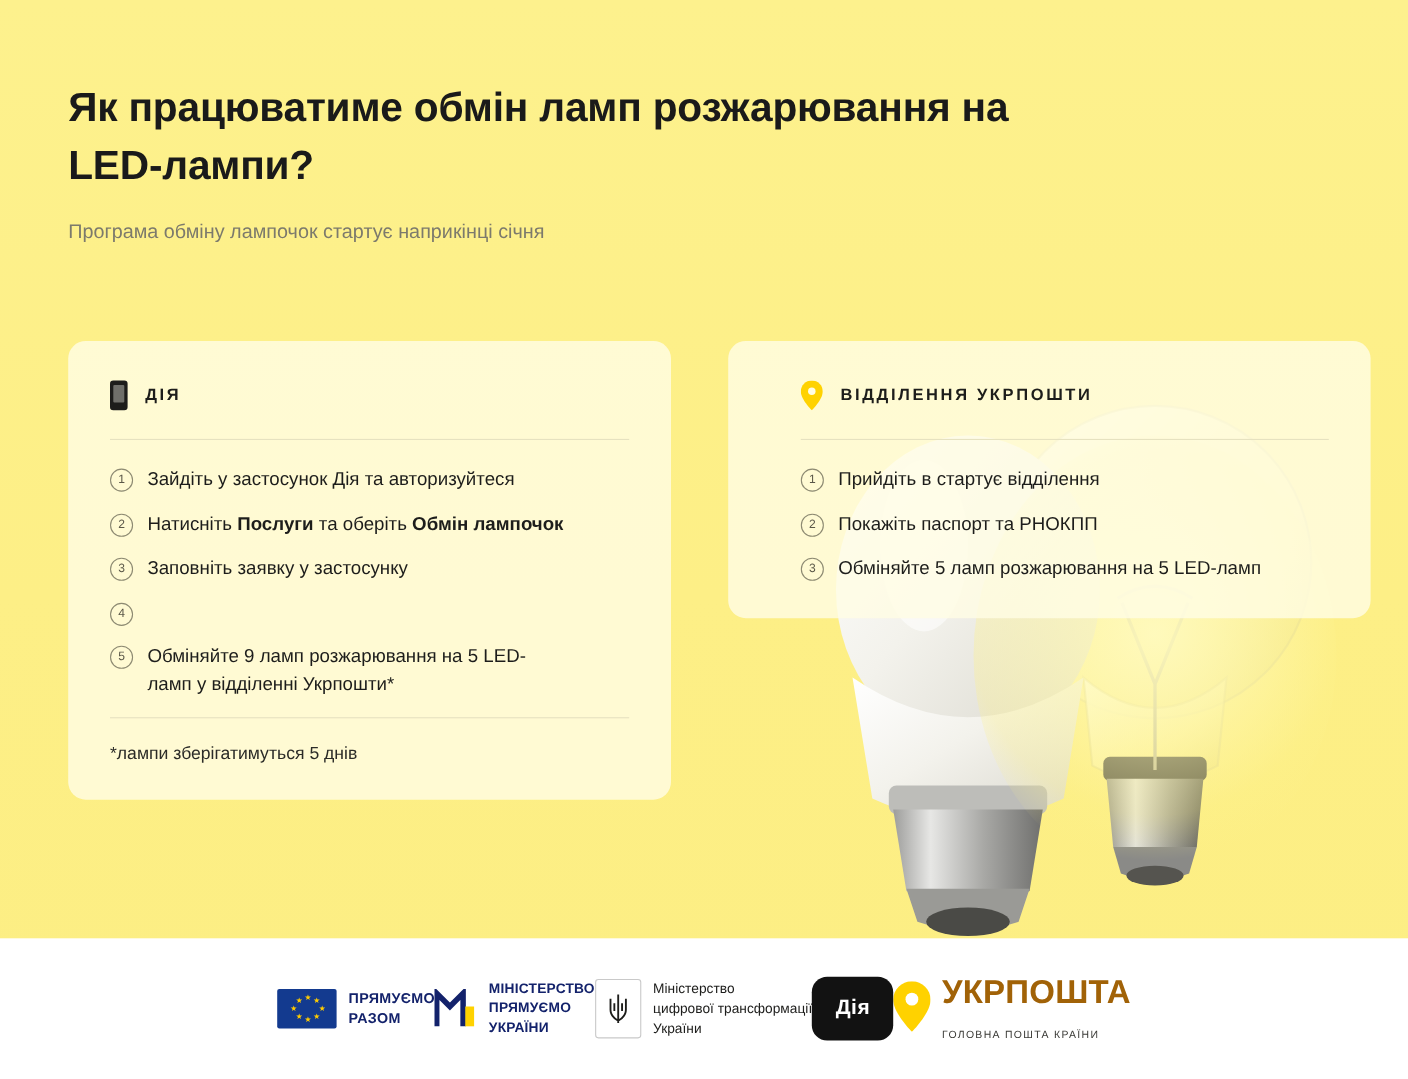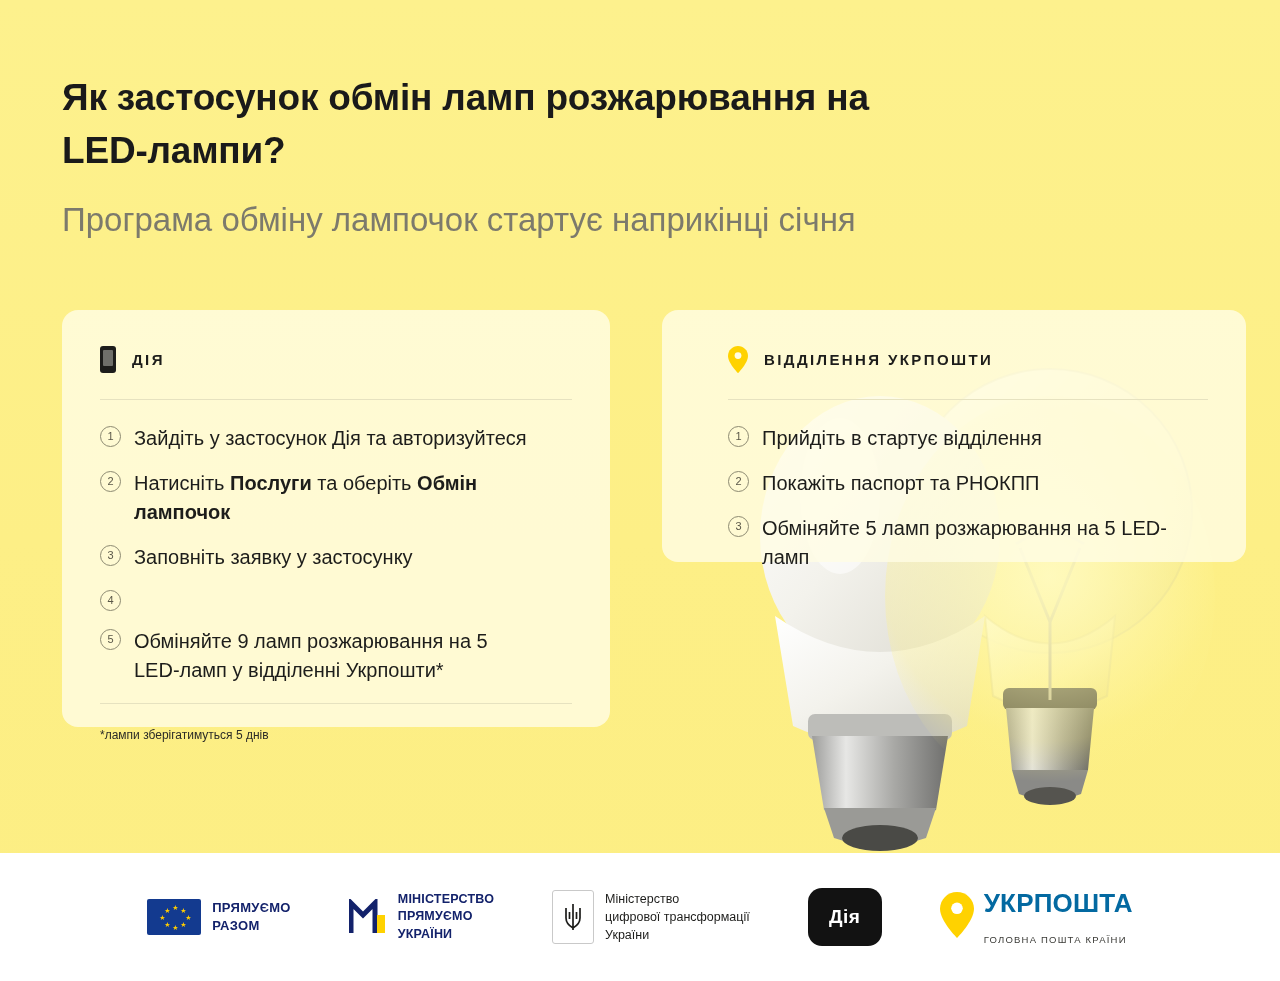--- a/index.html
+++ b/index.html
@@ -33,21 +33,21 @@
   .title {
     font-size: 37px;
     line-height: 1.42;
     font-weight: bold;
     color: #1a1a1a;
     letter-spacing: -0.2px;
     margin: 0;
   }
   .subtitle {
     margin: 22px 0 0 0;
-    font-size: 33px;
+    font-size: 18px;
     line-height: 1.3;
     color: #7c7a6c;
     font-weight: normal;
   }
 
   
   .card {
     position: absolute;
     background: rgba(255, 253, 228, 0.82);
     border-radius: 16px;
@@ -103,33 +103,33 @@
     height: 19px;
     border: 1px solid #8d8a72;
     border-radius: 50%;
     color: #5a5748;
     font-size: 11px;
     line-height: 19px;
     text-align: center;
     margin-top: 2px;
   }
   .step-text {
-    font-size: 20px;
+    font-size: 17px;
     line-height: 1.45;
     color: #1d1d1b;
   }
   .step-text b { font-weight: bold; }
   .note-divider {
     margin-top: 18px;
     height: 1px;
     background: #e6e2c0;
     width: 100%;
   }
   .footnote {
-    font-size: 12px;
+    font-size: 16px;
     color: #2b2b27;
     padding-top: 24px;
   }
 
   
   .phone-icon {
     width: 16px;
     height: 27px;
     background: #1d1d1b;
     border-radius: 3px;
@@ -174,21 +174,20 @@
     position: absolute;
     left: 0;
     bottom: 0;
     width: 1280px;
     height: 128px;
     background: #ffffff;
     z-index: 6;
     display: flex;
     align-items: center;
     justify-content: center;
-    gap: 58px;
   }
   .logo {
     display: flex;
     align-items: center;
     gap: 11px;
   }
   .logo-text {
     font-size: 13px;
     font-weight: bold;
     line-height: 1.35;
@@ -247,40 +246,40 @@
     font-weight: bold;
     letter-spacing: 0.5px;
     position: relative;
   }
   .ukrposhta-logo {
     display: flex;
     align-items: center;
     gap: 10px;
   }
   .ukrposhta-name {
-    font-size: 26px;
-    font-weight: bold;
-    color: #0369a1;
+    font-size: 30px;
+    font-weight: bold;
+    color: #a16207;
     letter-spacing: 0.2px;
     line-height: 1;
   }
   .ukrposhta-tag {
     font-size: 9.5px;
     color: #3a3a36;
     letter-spacing: 1.2px;
     margin-top: 18px;
   }
 </style>
 </head>
 <body>
 
 <div class="poster">
 
   <div class="header">
-    <h1 class="title">Як застосунок обмін ламп розжарювання на LED-лампи?</h1>
+    <h1 class="title">Як працюватиме обмін ламп розжарювання на LED-лампи?</h1>
     <p class="subtitle">Програма обміну лампочок стартує наприкінці січня</p>
   </div>
 
   <div class="bulbs">
     <div class="bulb-glow"></div>
     <svg width="520" height="560" viewBox="0 0 520 560">
       <defs>
         <linearGradient id="ledGlass" x1="0" y1="0" x2="1" y2="1">
           <stop offset="0%" stop-color="#ffffff"></stop>
           <stop offset="45%" stop-color="#f3f2ec"></stop>

